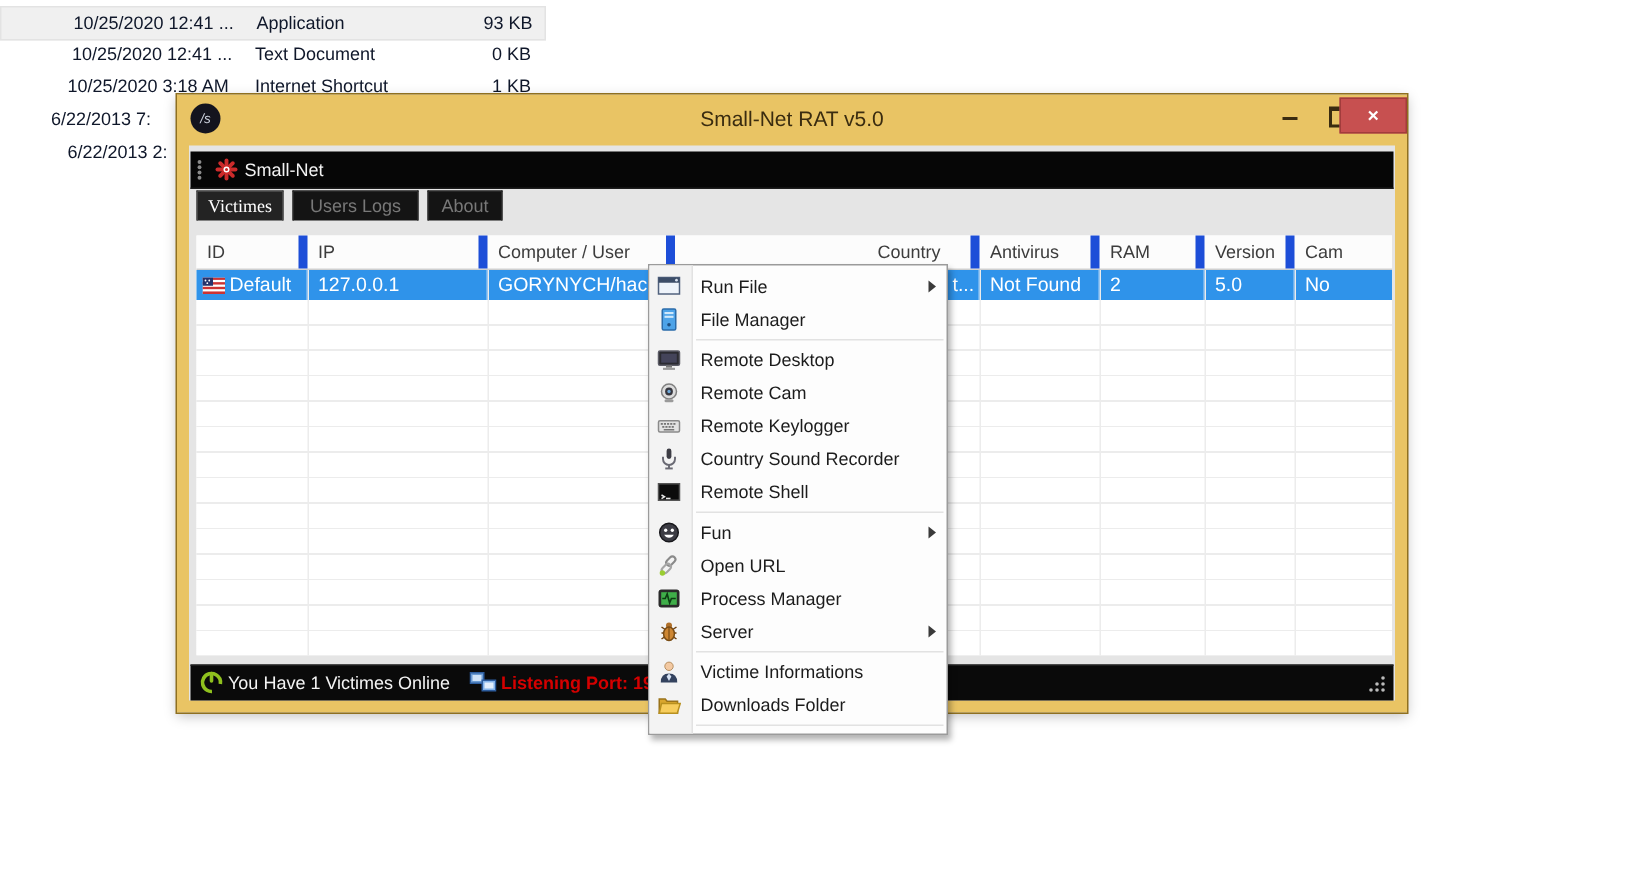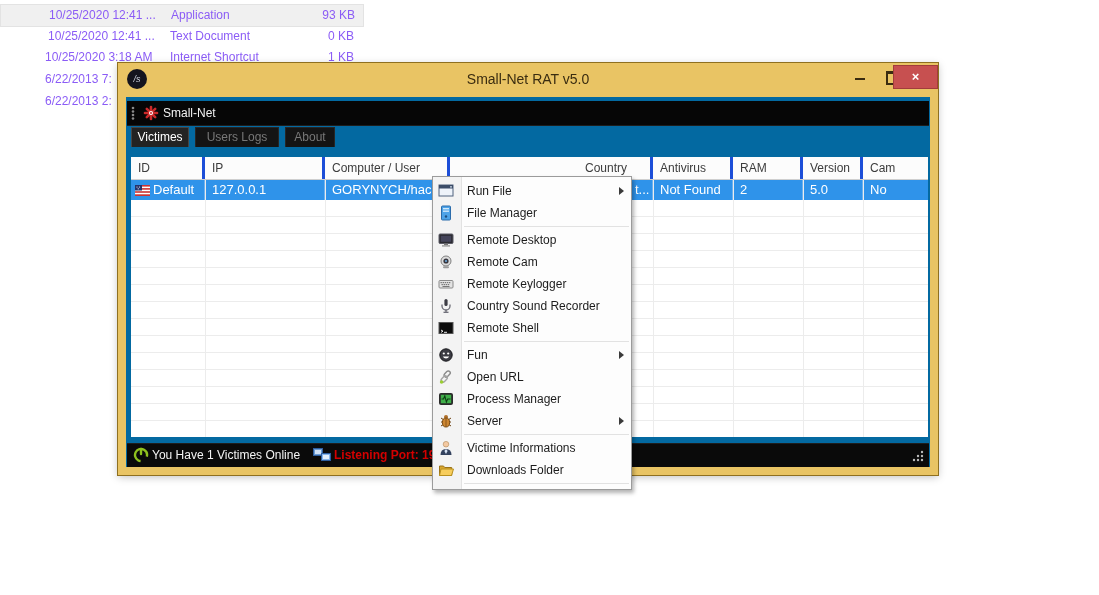--- a/index.html
+++ b/index.html
@@ -1,54 +1,54 @@
 <!DOCTYPE html>
 <html><head>
 <meta charset="utf-8">
 <style>
   html,body{margin:0;padding:0;background:#fff;}
   body{font-family:"Liberation Sans","DejaVu Sans",sans-serif;}
   .canvas{position:relative;width:1099px;height:595px;overflow:hidden;background:#fff;}
 
   
-  .file-row{position:absolute;left:0;width:362px;height:21px;font-size:12px;color:#8b5cf6;}
+  .file-row{position:absolute;left:0;width:362px;height:21px;font-size:12px;color:#0f172a;}
   .file-row .fr-date{position:absolute;left:48px;top:3px;white-space:nowrap;}
   .file-row .fr-type{position:absolute;left:170px;top:3px;white-space:nowrap;}
   .file-row .fr-size{position:absolute;right:8px;top:3px;white-space:nowrap;}
   .file-row.hl{background:#f0f0f0;border:1px solid #e3e3e3;}
 
   
   .rat-window{position:absolute;left:118px;top:63px;width:820px;height:412px;background:#e9c464;outline:1px solid #8f7020;box-shadow:0 2px 8px rgba(0,0,0,.25);}
   .titlebar{position:absolute;left:0;top:0;width:100%;height:34px;}
   .title-text{position:absolute;left:0;right:0;top:8px;text-align:center;font-size:14px;color:#3a2c10;}
   .app-icon{position:absolute;left:9px;top:6px;width:20px;height:20px;border-radius:50%;background:#14141e;color:#cfd4e0;font-size:9px;line-height:20px;text-align:center;font-style:italic;}
   .btn-min{position:absolute;left:726px;top:2px;width:32px;height:22px;text-align:center;}
   .btn-min .dash{position:absolute;left:11px;top:13px;width:10px;height:2px;background:#3a2c10;}
   .btn-max{position:absolute;left:758px;top:2px;width:32px;height:22px;}
   .btn-max .sq{position:absolute;left:10px;top:6px;width:11px;height:9px;border:2px solid #3a2c10;border-top-width:3px;}
   .btn-close{position:absolute;left:775px;top:2px;width:43px;height:22px;background:#c75050;border:1px solid #a23c3c;color:#fff;font-size:13px;font-weight:bold;text-align:center;line-height:21px;}
 
-  .client{position:absolute;left:8px;top:34px;width:804px;height:370px;background:#0369a1;}
+  .client{position:absolute;left:8px;top:34px;width:804px;height:370px;background:#e5e5e5;}
 
   
   .menubar{position:absolute;left:1px;top:4px;width:802px;height:24px;background:#060606;border-bottom:1px solid #1d1d1d;}
   .menubar .grip{position:absolute;left:4px;top:5px;}
   .menubar .star{position:absolute;left:16px;top:4px;width:16px;height:16px;}
   .menubar .mb-label{position:absolute;left:36px;top:5px;color:#f2f2f2;font-size:12px;}
 
   
   .tabstrip{position:absolute;left:5px;top:30px;height:21px;}
   .tab{position:absolute;top:0;height:19px;font-size:12px;line-height:19px;text-align:center;}
   .tab.active{background:#232323;color:#fff;border:1px solid #454545;border-bottom:none;}
   .tab.inactive{background:#141414;color:#787878;border:1px solid #262626;border-bottom:none;}
 
   
   .victims-table{position:absolute;left:5px;top:60px;width:797px;height:280px;background:#fff;}
   .th-row{position:absolute;left:0;top:0;width:797px;height:22px;background:#fcfcfc;border-bottom:1px solid #cfcfcf;}
-  .th{position:absolute;top:0;height:22px;font-size:12px;color:#3c3c3c;line-height:22px;padding-left:7px;box-sizing:border-box;border-right:3px solid #1d4ed8;}
+  .th{position:absolute;top:0;height:22px;font-size:12px;color:#3c3c3c;line-height:22px;padding-left:7px;box-sizing:border-box;border-right:6px solid #1d4ed8;}
   .col-line{position:absolute;top:23px;bottom:0;width:1px;background:#ececec;}
   .grid-rows{position:absolute;left:0;top:43px;right:0;bottom:0;background:repeating-linear-gradient(to bottom,#ffffff 0px,#ffffff 16px,#ececec 16px,#ececec 17px);}
   .sel-row{position:absolute;left:0;top:23px;width:797px;height:20px;background:#2f93ea;color:#fff;font-size:13px;}
   .sel-cell{position:absolute;top:0;height:20px;line-height:20px;padding-left:7px;box-sizing:border-box;border-right:1px solid #6cb2f1;white-space:nowrap;overflow:hidden;}
 
   
   .statusbar{position:absolute;left:1px;top:346px;width:802px;height:23px;background:#0a0a0a;border-top:1px solid #1e1e1e;}
   .sb-online{position:absolute;left:25px;top:4px;color:#f4f4f4;font-size:12px;white-space:nowrap;}
   .sb-listen{position:absolute;left:207px;top:4px;color:#d40000;font-size:12px;font-weight:bold;white-space:nowrap;}
   .sb-power{position:absolute;left:6px;top:3px;}
@@ -79,21 +79,21 @@
       <span class="fr-date">10/25/2020 12:41 ...</span>
       <span class="fr-type">Text Document</span>
       <span class="fr-size">0 KB</span>
     </div>
     <div class="file-row" style="top:47px;">
       <span class="fr-date" style="left:45px;">10/25/2020 3:18 AM</span>
       <span class="fr-type">Internet Shortcut</span>
       <span class="fr-size">1 KB</span>
     </div>
     <div class="file-row" style="top:69px;">
-      <span class="fr-date" style="left:45px;">6/22/2013 7:</span>
+      <span class="fr-date" style="left:34px;">6/22/2013 7:</span>
     </div>
     <div class="file-row" style="top:91px;">
       <span class="fr-date" style="left:45px;">6/22/2013 2:</span>
     </div>
   </div>
 
   <div class="rat-window">
     <div class="titlebar">
       <div class="app-icon">/s</div>
       <div class="title-text">Small-Net RAT v5.0</div>
@@ -122,21 +122,21 @@
             <line x1="3.8" y1="3.8" x2="12.2" y2="12.2"></line>
               <line x1="12.2" y1="3.8" x2="3.8" y2="12.2"></line>
           </g>
           <circle cx="8" cy="8" r="2" fill="#fff"></circle>
             <circle cx="8" cy="8" r="1" fill="#cc2b2b"></circle>
         </svg>
         <span class="mb-label">Small-Net</span>
       </div>
 
       <div class="tabstrip">
-        <div class="tab active" style="left:0;width:56px;">Victimes</div>
+        <div class="tab active" style="left:0;width:56px;font-family:Liberation Serif, serif;">Victimes</div>
         <div class="tab inactive" style="left:64px;width:82px;">Users Logs</div>
         <div class="tab inactive" style="left:154px;width:48px;">About</div>
       </div>
 
       <div class="victims-table">
         <div class="th-row">
           <div class="th" style="left:0;width:74px;">ID</div>
           <div class="th" style="left:74px;width:120px;">IP</div>
           <div class="th" style="left:194px;width:125px;">Computer / User</div>
           <div class="th" style="left:447px;width:75px;">Country</div>

